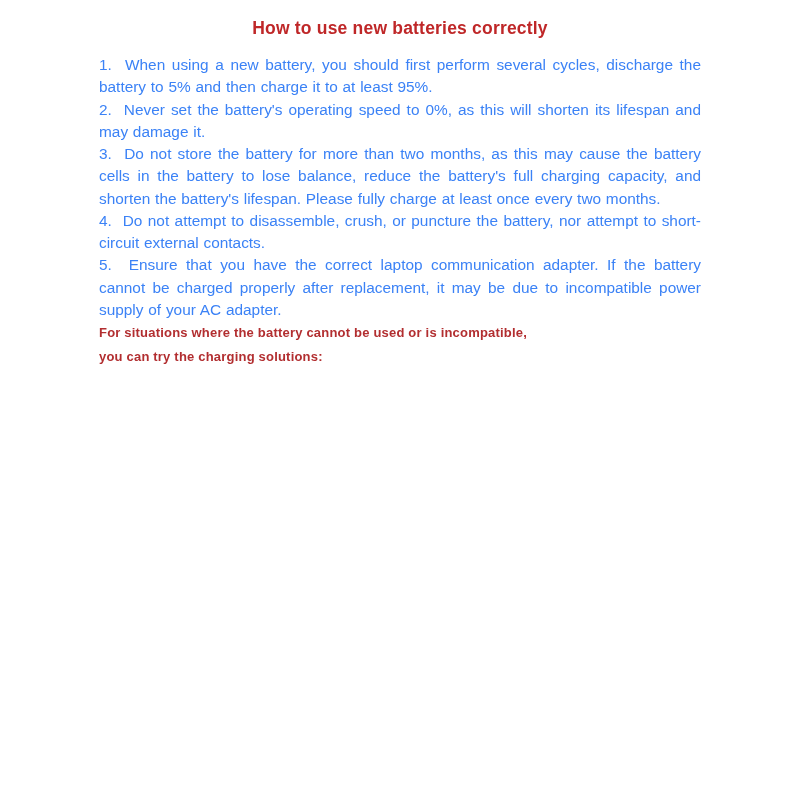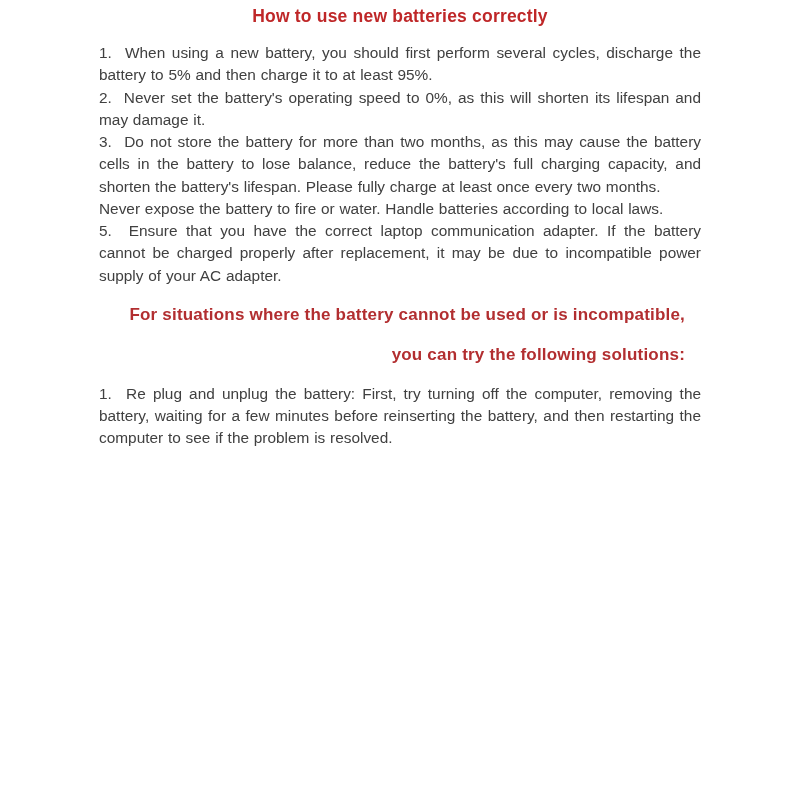--- a/index.html
+++ b/index.html
@@ -12,71 +12,70 @@
     width: 800px;
     height: 800px;
     background: #ffffff;
     overflow: hidden;
     font-family: "Liberation Sans", sans-serif;
     -webkit-font-smoothing: antialiased;
   }
   .content {
     position: absolute;
     left: 99px;
-    top: 4px;
+    top: 16px;
     width: 602px;
   }
   h1.main-heading {
     margin: 0 0 14px 0;
     text-align: center;
     font-size: 17.5px;
     line-height: 24px;
     font-weight: 700;
     color: #bf2728;
     letter-spacing: 0.2px;
   }
   .body-text p {
     margin: 0;
     font-size: 15.4px;
     line-height: 22.25px;
-    color: #404040;
+    color: #3b82f6;
     text-align: justify;
     text-align-last: left;
     word-spacing: 0.5px;
   }
   h2.sub-heading {
-    margin: 16px;
-    text-align: right;
-    font-size: 17px;
+    margin: 0;
+    text-align: left;
+    font-size: 13px;
     line-height: 24px;
     font-weight: 700;
     color: #b22e30;
     letter-spacing: 0.2px;
   }
   .sub-heading-1 { margin-top: 37px; }
   .sub-heading-2 { margin-top: 20px; margin-bottom: 12px; }
 </style>
 </head>
 <body>
 
 <div class="page">
   <div class="content">
 
     <h1 class="main-heading">How to use new batteries correctly</h1>
 
     <div class="body-text">
       <p>1.&nbsp; When using a new battery, you should first perform several cycles, discharge the battery to 5% and then charge it to at least 95%.</p>
       <p>2.&nbsp; Never set the battery's operating speed to 0%, as this will shorten its lifespan and may damage it.</p>
       <p>3.&nbsp; Do not store the battery for more than two months, as this may cause the battery cells in the battery to lose balance, reduce the battery's full charging capacity, and shorten the battery's lifespan. Please fully charge at least once every two months.</p>
-      <p>Never expose the battery to fire or water. Handle batteries according to local laws.</p>
+      <p>4.&nbsp; Do not attempt to disassemble, crush, or puncture the battery, nor attempt to short-circuit external contacts.</p>
       <p>5.&nbsp; Ensure that you have the correct laptop communication adapter. If the battery cannot be charged properly after replacement, it may be due to incompatible power supply of your AC adapter.</p>
     </div>
 
     <h2 class="sub-heading sub-heading-1">For situations where the battery cannot be used or is incompatible,</h2>
 
-    <h2 class="sub-heading sub-heading-2">you can try the following solutions:</h2>
+    <h2 class="sub-heading sub-heading-2">you can try the charging solutions:</h2>
 
     <div class="body-text">
-      <p>1.&nbsp; Re plug and unplug the battery: First, try turning off the computer, removing the battery, waiting for a few minutes before reinserting the battery, and then restarting the computer to see if the problem is resolved.</p>
     </div>
 
   </div>
 </div>
 
 </body></html>

